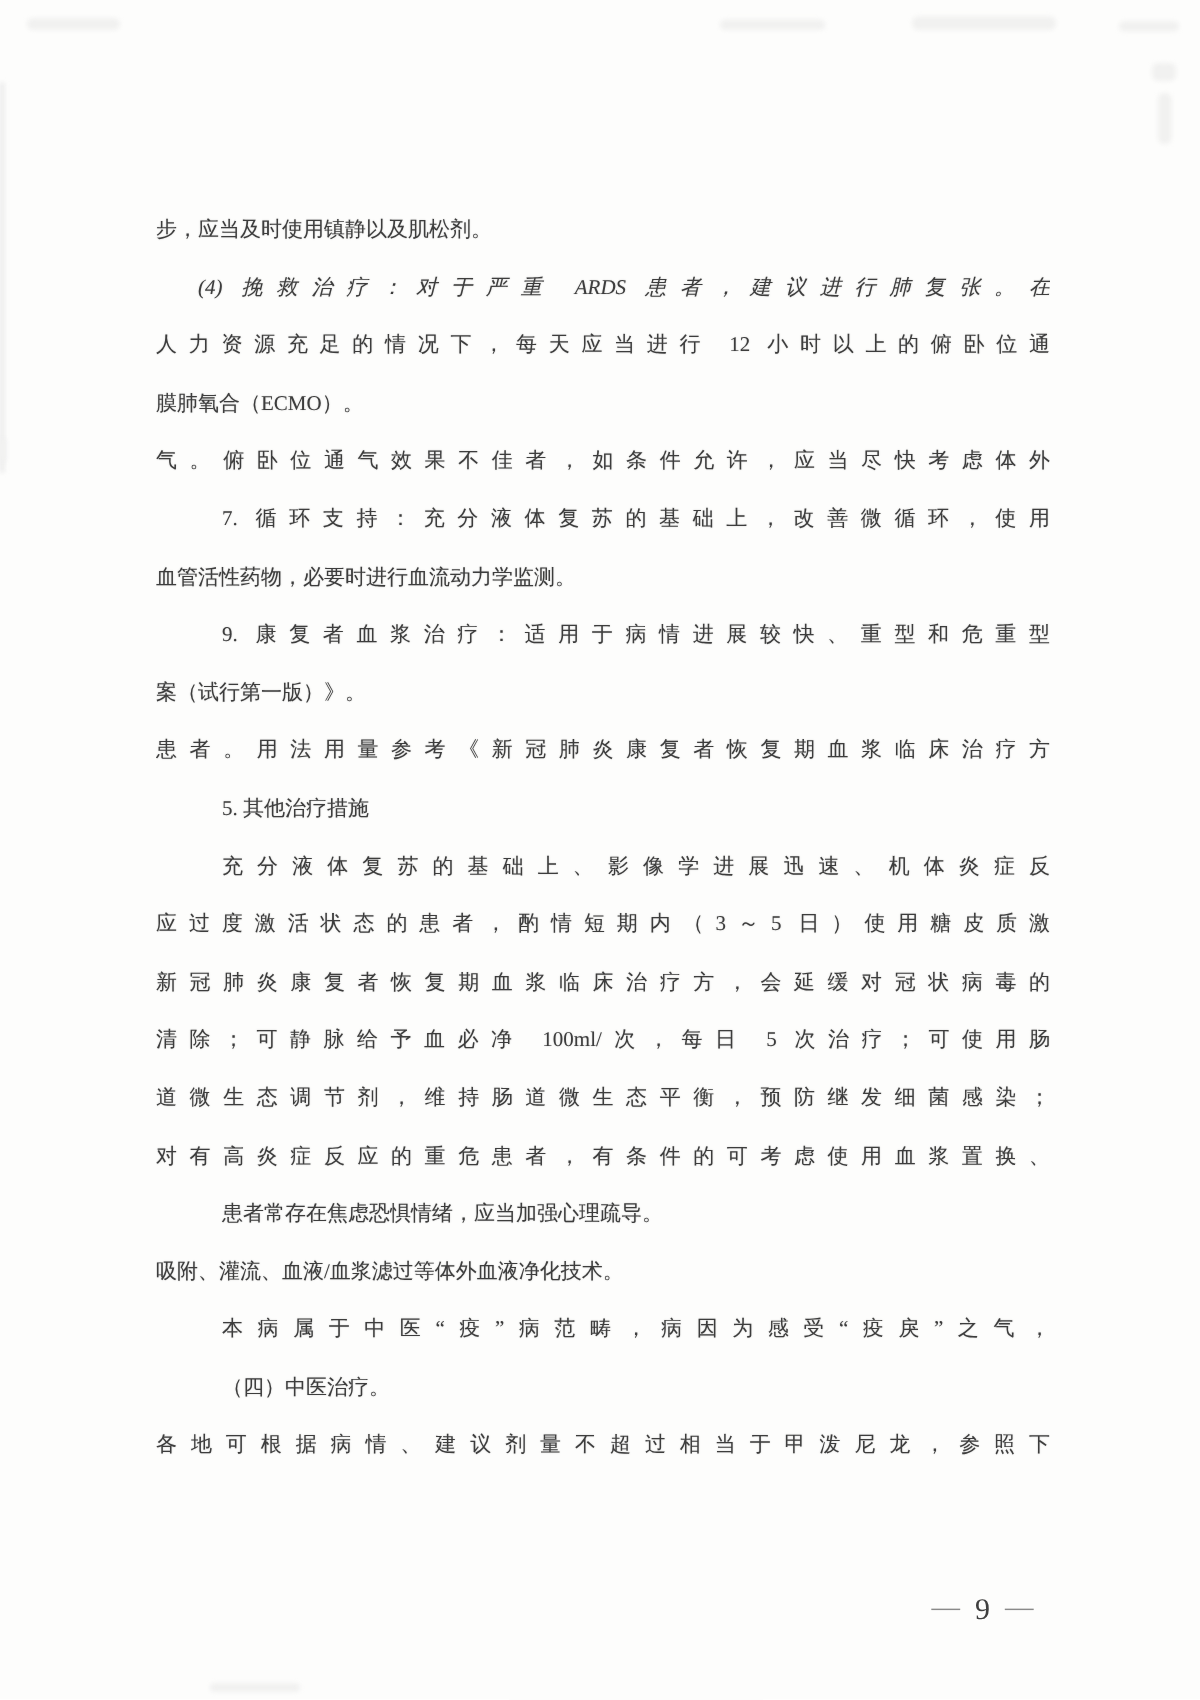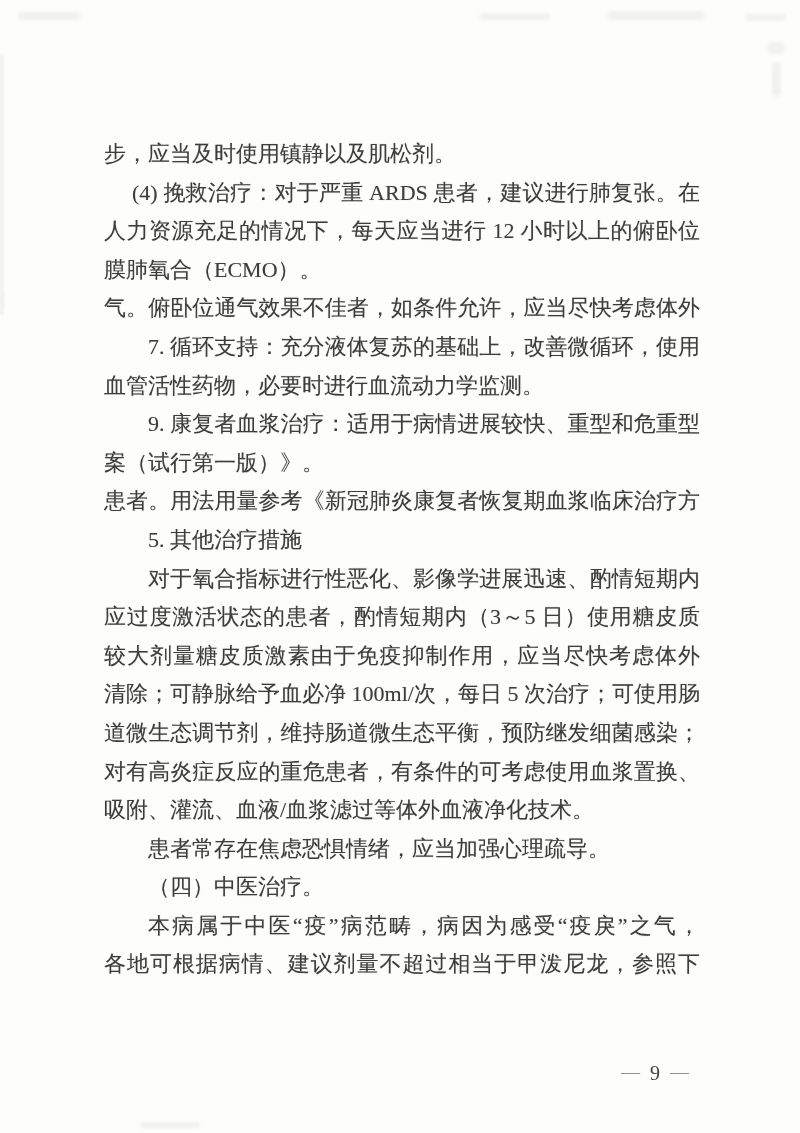--- a/index.html
+++ b/index.html
@@ -19,33 +19,33 @@
   
   .textblock {
     position: absolute;
     left: 104px;
     top: 135px;
     width: 596px;
   }
   .line {
     height: 38.6px;
     line-height: 38.6px;
-    font-size: 22px;
+    font-size: 14px;
     letter-spacing: 0px;
     white-space: normal;
     overflow: hidden;
     color: #3d3d3d;
     text-shadow: 0 0 1px rgba(90, 90, 90, 0.38);
   }
   .j {
     text-align: justify;
     text-align-last: justify;
   }
   .ind  { text-indent: 44px; }
-  .ind-sm { text-indent: 28px; }
+  .ind-sm { text-indent: 28px; font-style: italic; }
   
   .footer {
     position: absolute;
     left: 596px;
     top: 1058px;
     width: 120px;
     height: 30px;
     line-height: 30px;
     text-align: center;
     font-size: 20px;
@@ -99,30 +99,30 @@
     <div class="line j ind-sm">(4) 挽救治疗：对于严重 ARDS 患者，建议进行肺复张。在</div>
     <div class="line j">人力资源充足的情况下，每天应当进行 12 小时以上的俯卧位通</div>
     <div class="line">膜肺氧合（ECMO）。</div>
     <div class="line j">气。俯卧位通气效果不佳者，如条件允许，应当尽快考虑体外</div>
     <div class="line j ind">7. 循环支持：充分液体复苏的基础上，改善微循环，使用</div>
     <div class="line">血管活性药物，必要时进行血流动力学监测。</div>
     <div class="line j ind">9. 康复者血浆治疗：适用于病情进展较快、重型和危重型</div>
     <div class="line">案（试行第一版）》。</div>
     <div class="line j">患者。用法用量参考《新冠肺炎康复者恢复期血浆临床治疗方</div>
     <div class="line ind">5. 其他治疗措施</div>
-    <div class="line j ind">对于氧合指标进行性恶化、影像学进展迅速、酌情短期内</div>
+    <div class="line j ind">充分液体复苏的基础上、影像学进展迅速、机体炎症反</div>
     <div class="line j">应过度激活状态的患者，酌情短期内（3～5 日）使用糖皮质激</div>
-    <div class="line j">较大剂量糖皮质激素由于免疫抑制作用，应当尽快考虑体外</div>
+    <div class="line j">新冠肺炎康复者恢复期血浆临床治疗方，会延缓对冠状病毒的</div>
     <div class="line j">清除；可静脉给予血必净 100ml/次，每日 5 次治疗；可使用肠</div>
     <div class="line j">道微生态调节剂，维持肠道微生态平衡，预防继发细菌感染；</div>
     <div class="line j">对有高炎症反应的重危患者，有条件的可考虑使用血浆置换、</div>
+    <div class="line ind">患者常存在焦虑恐惧情绪，应当加强心理疏导。</div>
     <div class="line">吸附、灌流、血液/血浆滤过等体外血液净化技术。</div>
-    <div class="line ind">患者常存在焦虑恐惧情绪，应当加强心理疏导。</div>
+    <div class="line j ind">本病属于中医“疫”病范畴，病因为感受“疫戾”之气，</div>
     <div class="line ind">（四）中医治疗。</div>
-    <div class="line j ind">本病属于中医“疫”病范畴，病因为感受“疫戾”之气，</div>
     <div class="line j">各地可根据病情、建议剂量不超过相当于甲泼尼龙，参照下</div>
   </div>
 
   <div class="footer">
     <span class="dash">—</span><span class="num">9</span><span class="dash">—</span>
   </div>
 
 </div>
 
 </body></html>

